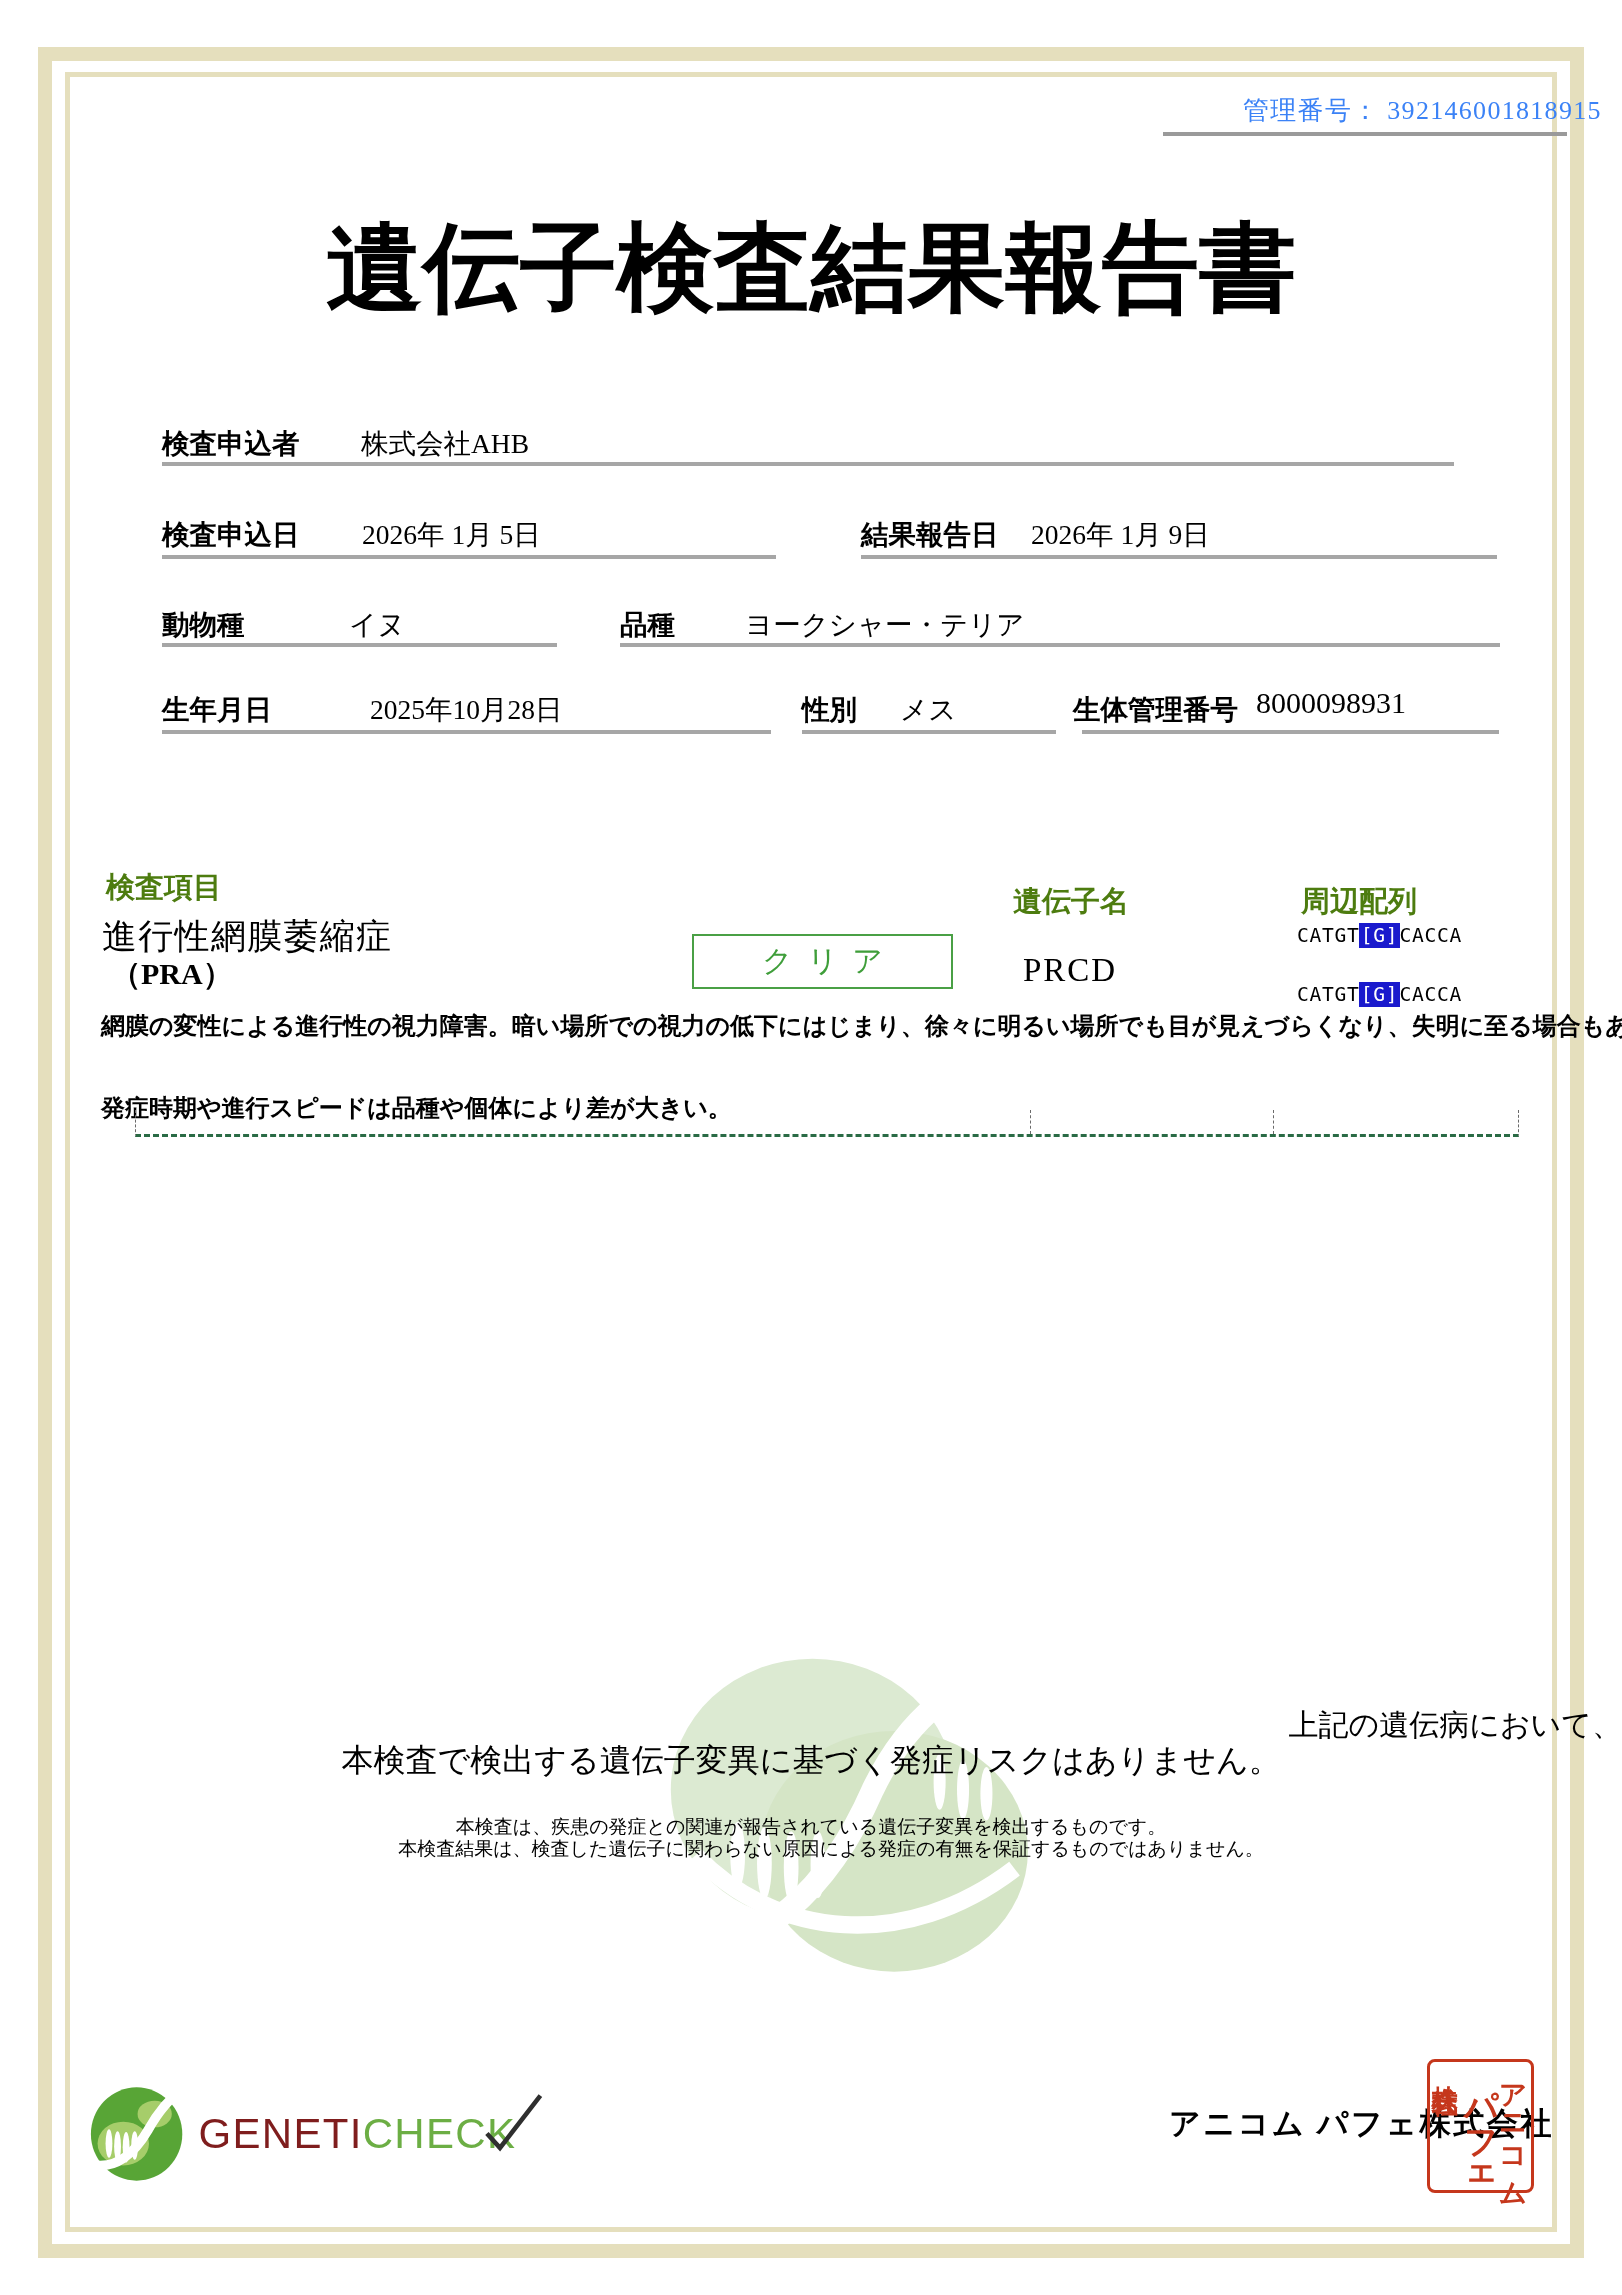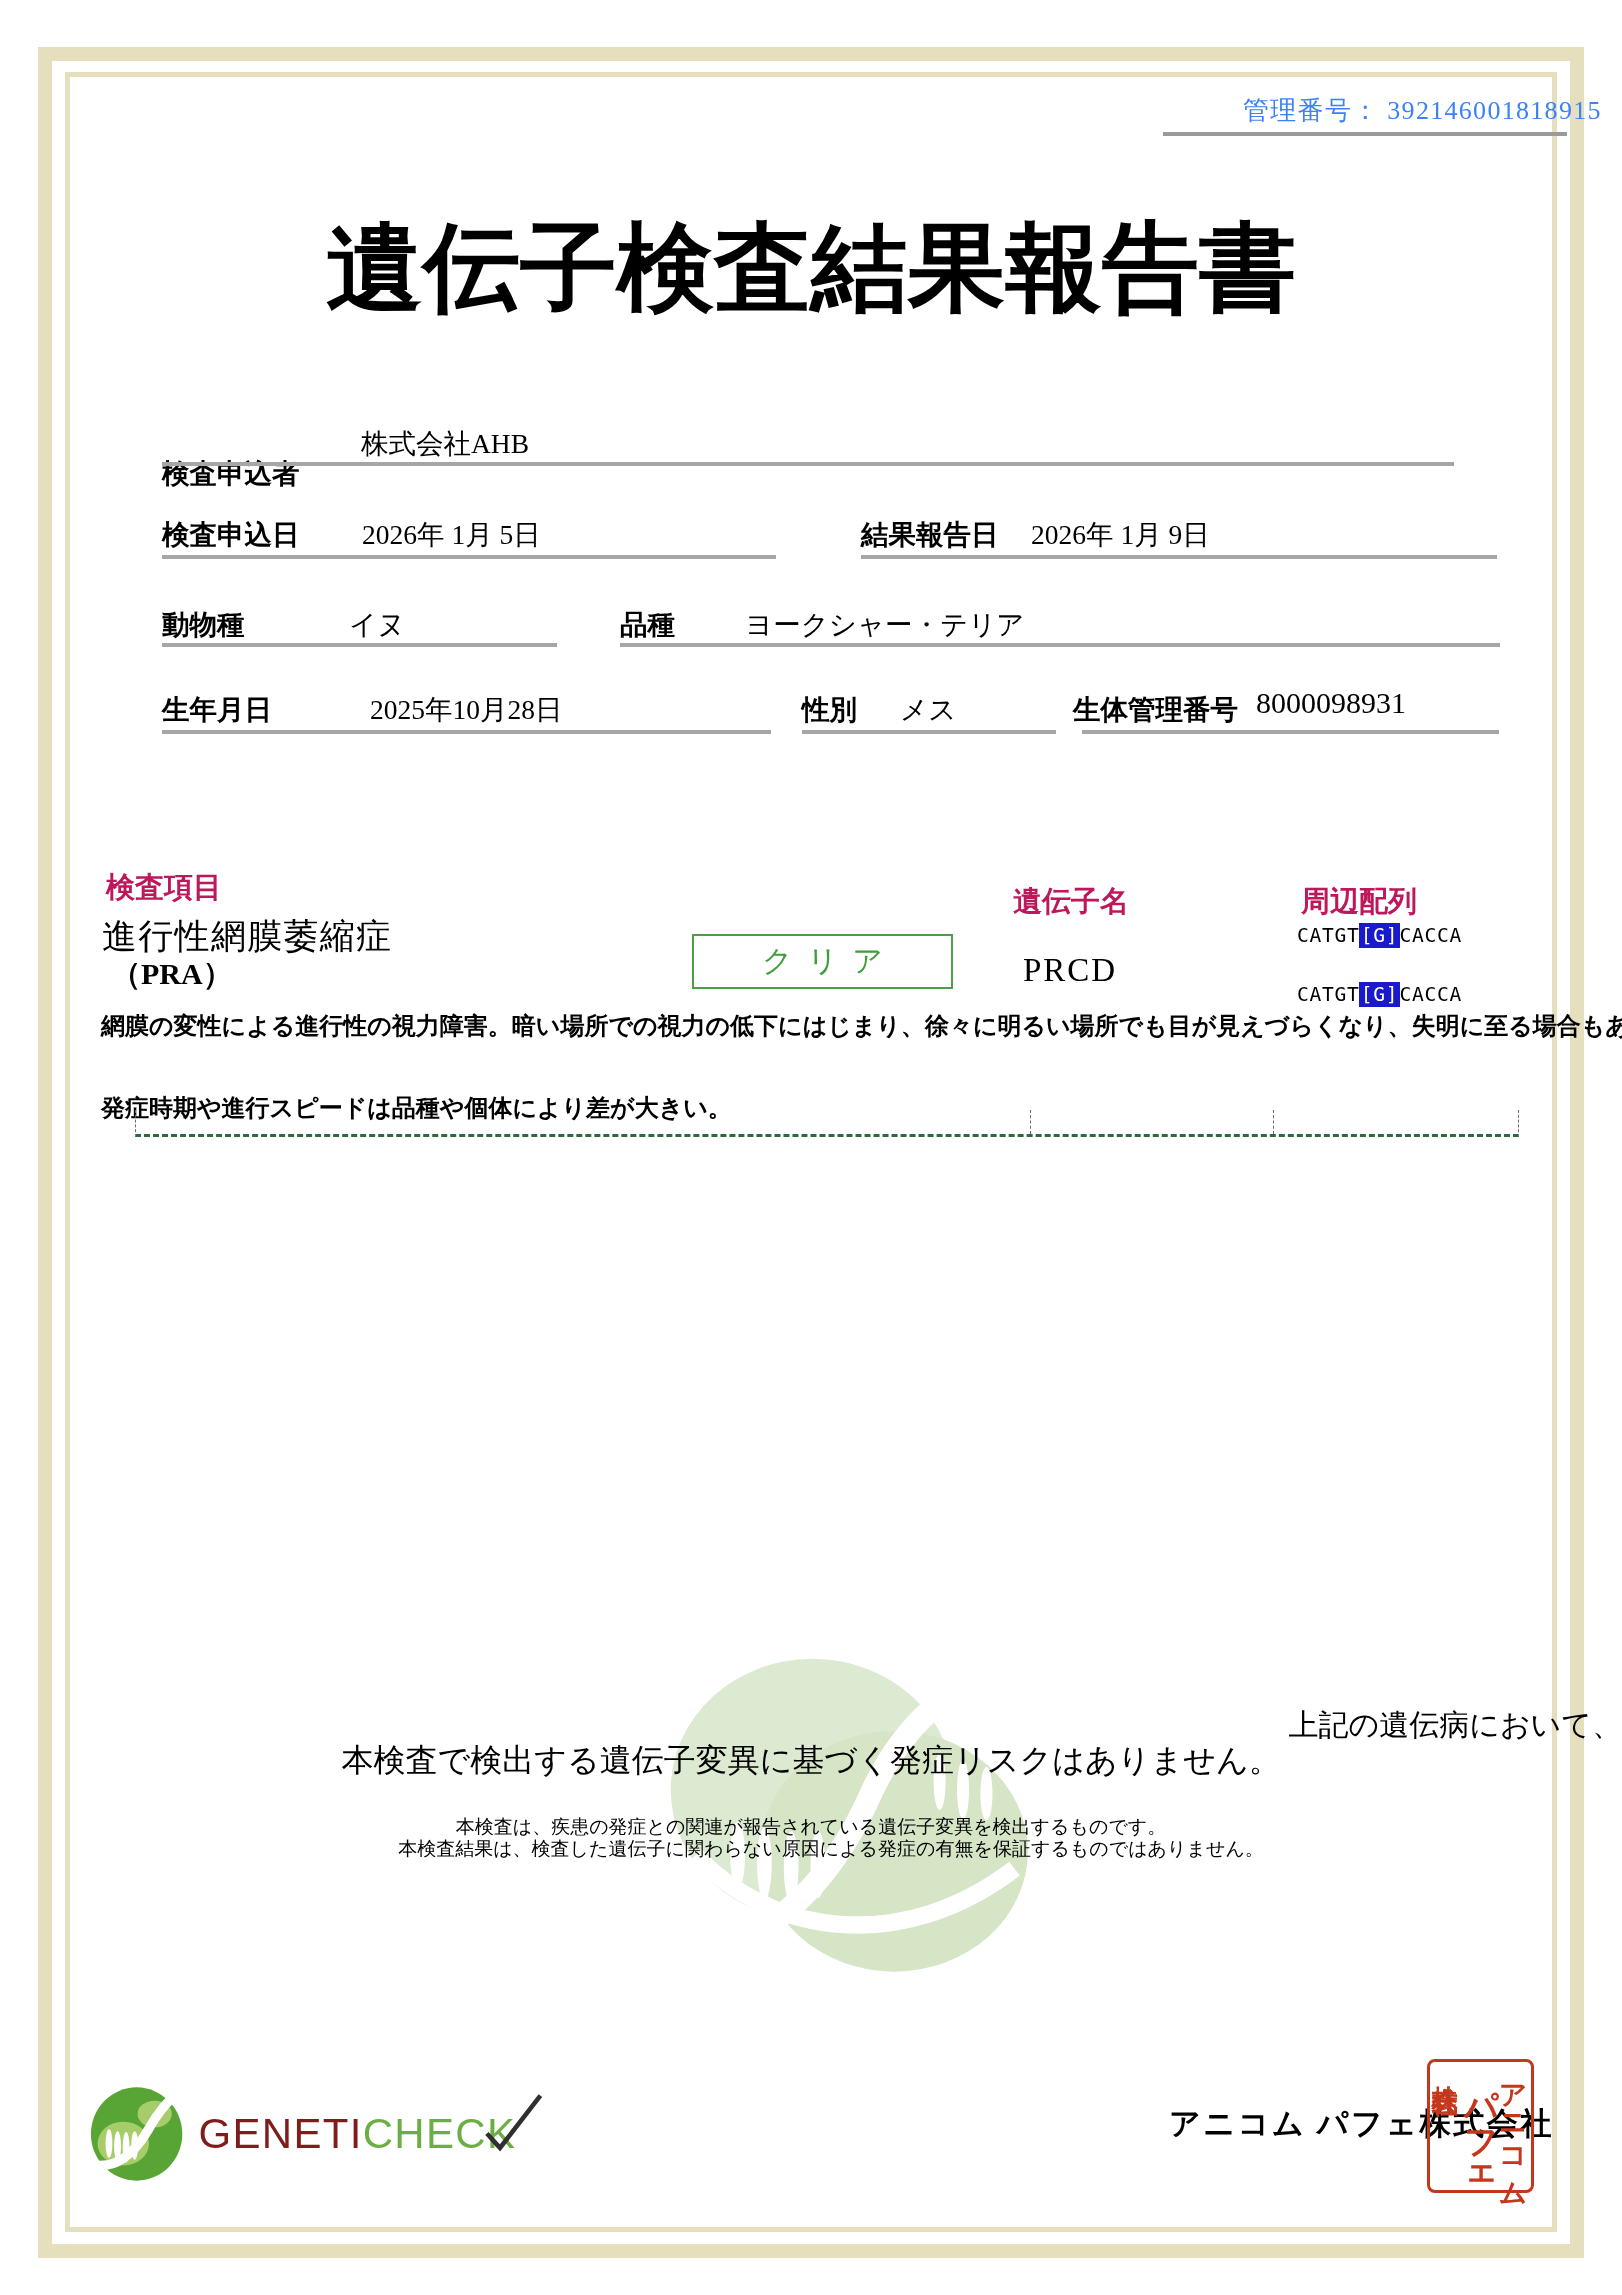--- a/index.html
+++ b/index.html
@@ -14,21 +14,21 @@
   
   .mgmt{left:1243px;top:93px;font-size:26px;color:#3b82f6;letter-spacing:1.3px;}
   .mgmt-line{left:1163px;top:132px;width:404px;height:3.9px;background:#9a9a9a;}
   
   .title{left:0;right:0;top:216px;text-align:center;font-size:97px;font-weight:bold;line-height:1.1;}
   
   .flabel{font-weight:bold;font-size:27.5px;}
   .fvalue{font-size:27.5px;}
   .uline{height:3.9px;background:#a6a6a6;}
   
-  .green-label{font-size:29px;font-weight:bold;color:#be185d;}
+  .green-label{font-size:29px;font-weight:bold;color:#4d7c0f;}
   .disease{font-size:35px;font-weight:normal;letter-spacing:1.3px;}
   .disease-sub{font-size:30px;font-weight:bold;}
   .result-box{left:692px;top:934px;width:257px;height:51px;border:2.6px solid #4aa045;
        display:flex;align-items:center;justify-content:center;}
   .result-text{font-size:30px;color:#3f9e3a;letter-spacing:14.4px;text-indent:14.4px;}
   .gene-name{font-size:33px;letter-spacing:2px;}
   .seq{font-family:"DejaVu Sans Mono","Liberation Mono",monospace;font-size:19.6px;letter-spacing:0.7px;}
   .seq .variant{background:#1a1acd;color:#ffffff;padding:0.7px 1.3px;}
   .desc{font-size:24px;font-weight:bold;letter-spacing:0px;}
   .risk-note{font-size:25.5px;font-weight:bold;color:#158015;}
@@ -91,21 +91,21 @@
   <div class="content">
 
     <div class="abs mgmt">
       <span>管理番号：</span>
       <span>392146001818915</span>
     </div>
     <div class="abs mgmt-line"></div>
 
     <div class="abs title">遺伝子検査結果報告書</div>
 
-    <div class="abs flabel" style="left:162px;top:426px;margin-top:30px;">検査申込者</div>
+    <div class="abs flabel" style="left:162px;top:426px;">検査申込者</div>
     <div class="abs fvalue" style="left:361px;top:426px;">株式会社AHB</div>
     <div class="abs uline" style="left:162px;top:462px;width:1292px;"></div>
 
     <div class="abs flabel" style="left:162px;top:517px;">検査申込日</div>
     <div class="abs fvalue" style="left:362px;top:517px;">2026年 1月 5日</div>
     <div class="abs uline" style="left:162px;top:555px;width:614px;"></div>
     <div class="abs flabel" style="left:861px;top:517px;">結果報告日</div>
     <div class="abs fvalue" style="left:1031px;top:517px;">2026年 1月 9日</div>
     <div class="abs uline" style="left:861px;top:555px;width:636px;"></div>
 

